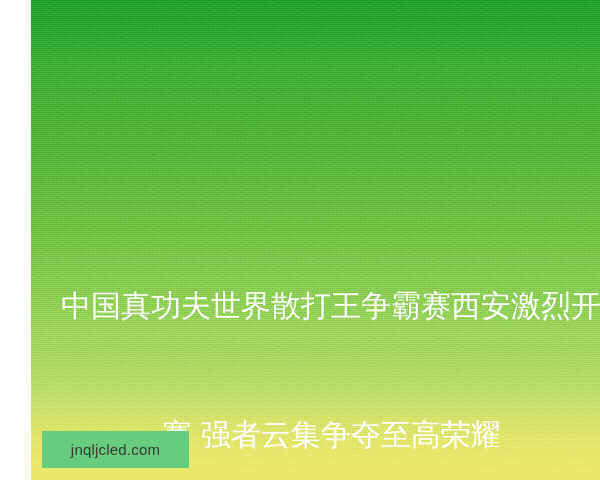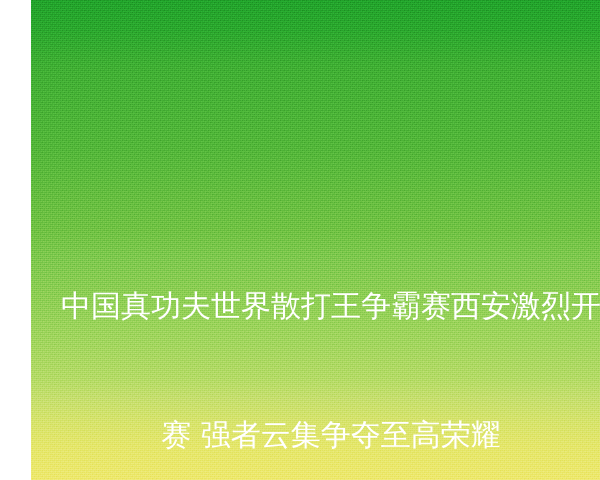--- a/index.html
+++ b/index.html
@@ -129,14 +129,17 @@
 
   <div class="bg-noise"></div>
 
   <div class="bg-noise2"></div>
 
   <div class="headline">
     <span class="line">中国真功夫世界散打王争霸赛西安激烈开</span>
     <span class="line">赛 强者云集争夺至高荣耀</span>
   </div>
 
+  <div class="watermark">
+    <span class="watermark-label">jnqljcled.com</span>
+  </div>
 
 </div>
 
 </body></html>

